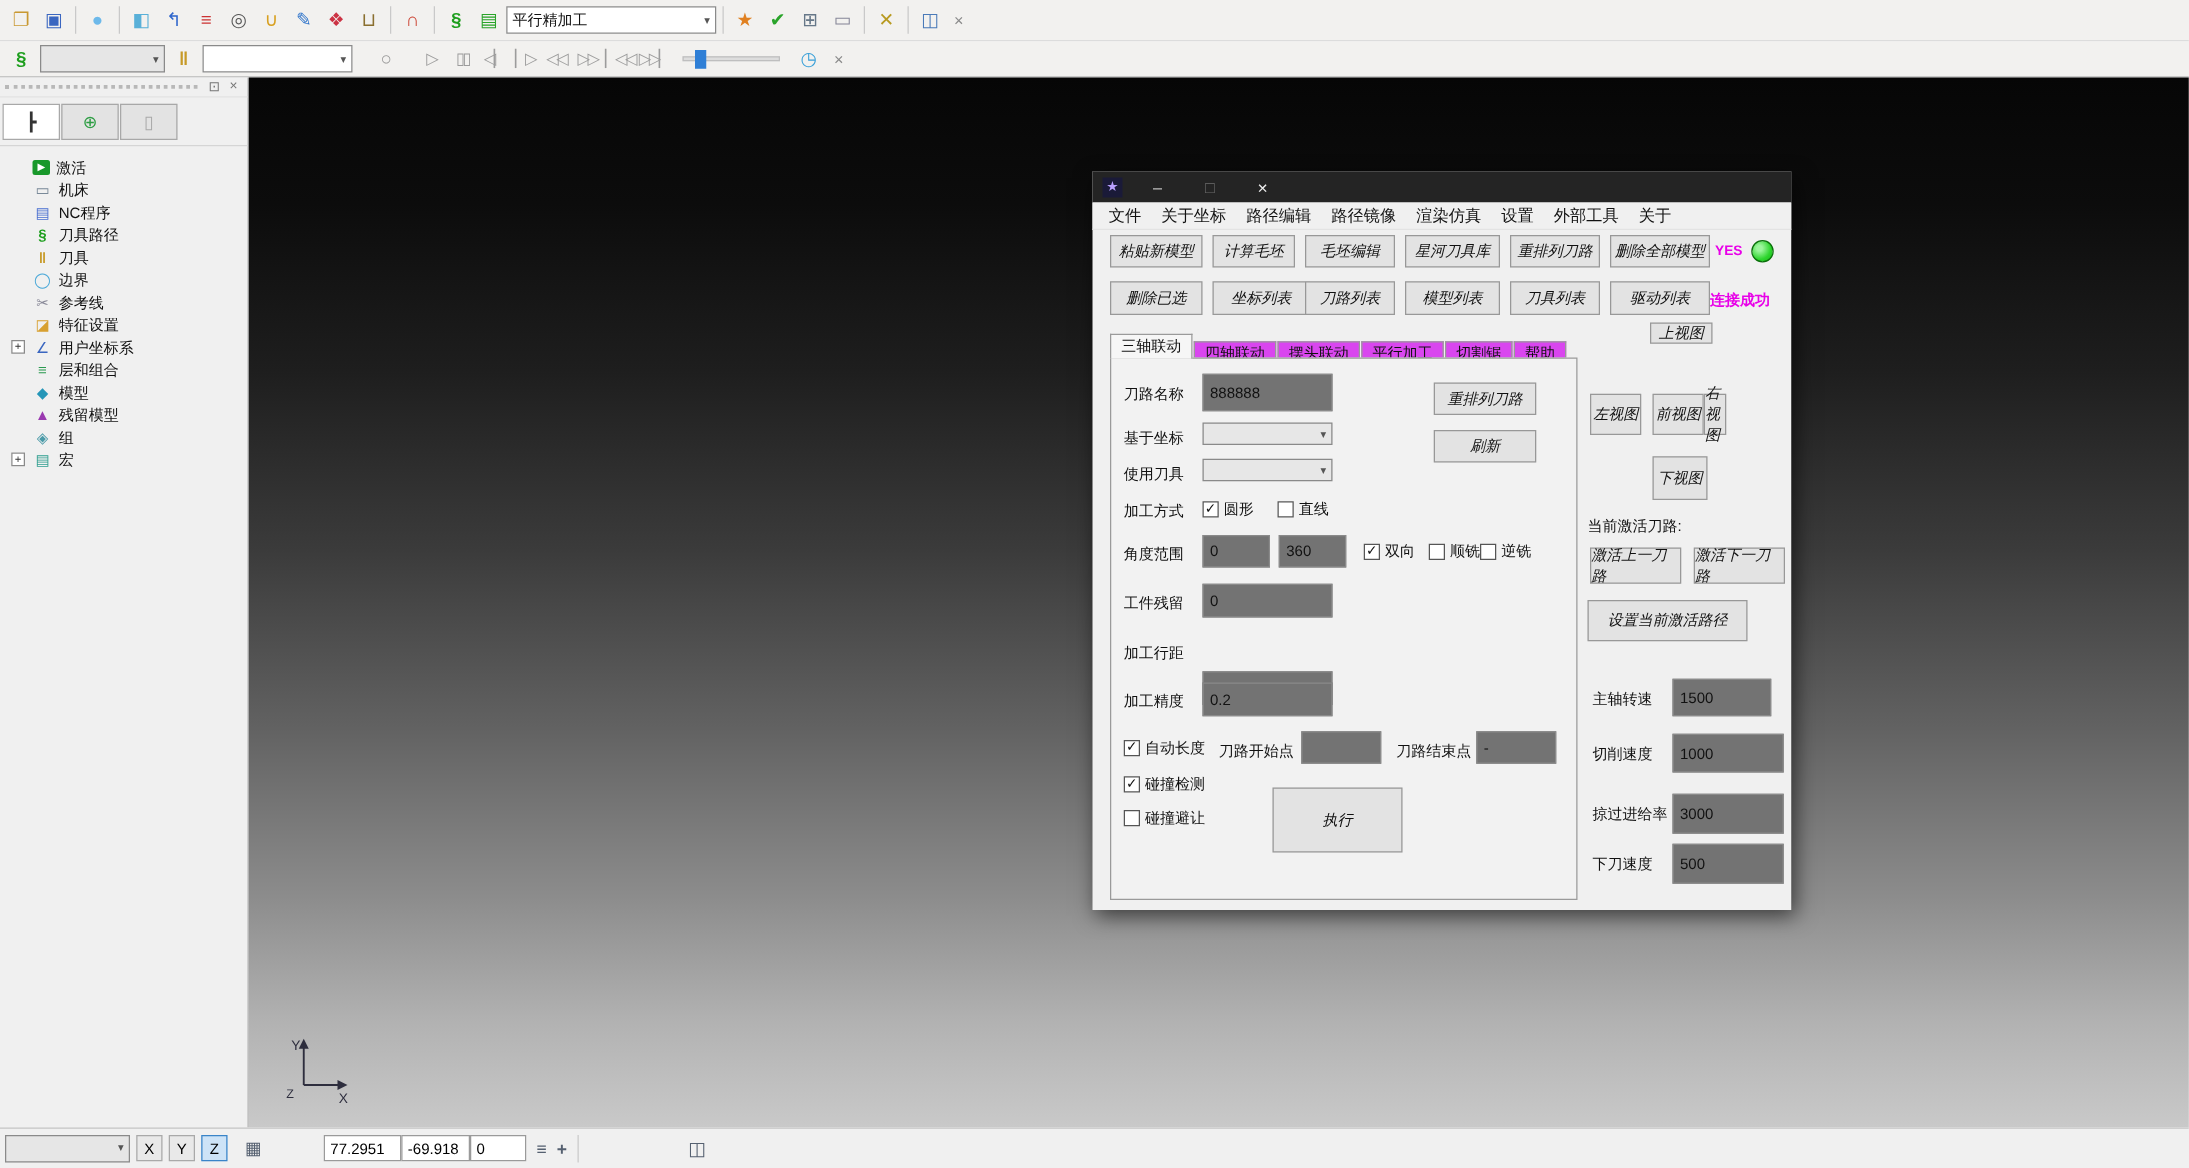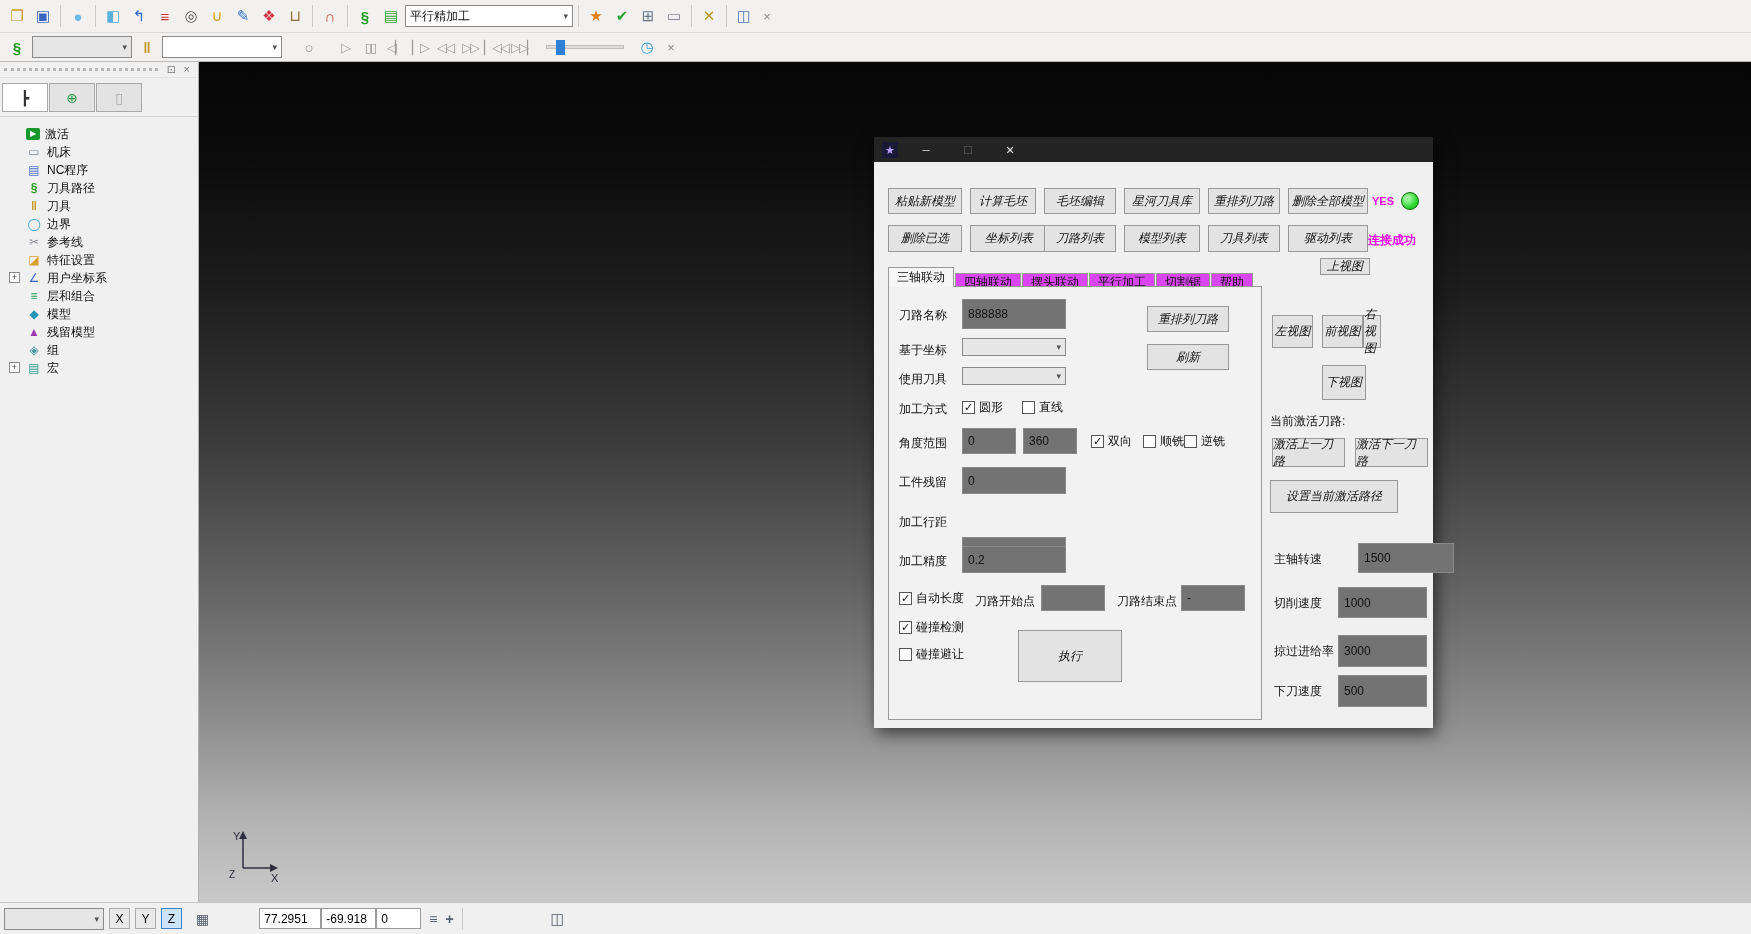--- a/index.html
+++ b/index.html
@@ -247,20 +247,30 @@
   </svg>
 </div>
 
 <div class="dialog">
   <div class="dlg-title">
     <span class="ticn">★</span>
     <span class="wctl min">–</span>
     <span class="wctl max">□</span>
     <span class="wctl close">×</span>
   </div>
+  <div class="dlg-menu">
+    <span class="mitem">文件</span>
+    <span class="mitem">关于坐标</span>
+    <span class="mitem">路径编辑</span>
+    <span class="mitem">路径镜像</span>
+    <span class="mitem">渲染仿真</span>
+    <span class="mitem">设置</span>
+    <span class="mitem">外部工具</span>
+    <span class="mitem">关于</span>
+  </div>
 
   <div class="btn" style="left:14px;top:51px;width:74px;height:26px">粘贴新模型</div>
   <div class="btn" style="left:96px;top:51px;width:66px;height:26px">计算毛坯</div>
   <div class="btn" style="left:170px;top:51px;width:72px;height:26px">毛坯编辑</div>
   <div class="btn" style="left:250px;top:51px;width:76px;height:26px">星河刀具库</div>
   <div class="btn" style="left:334px;top:51px;width:72px;height:26px">重排列刀路</div>
   <div class="btn" style="left:414px;top:51px;width:80px;height:26px">删除全部模型</div>
   <span class="dlbl magenta" style="left:498px;top:58px;font-size:11px">YES</span>
   <div class="indicator" style="left:527px;top:55px"></div>
 
@@ -357,21 +367,21 @@
   <div class="btn" style="left:448px;top:178px;width:41px;height:33px">前视图</div>
   <div class="btn" style="left:489px;top:178px;width:18px;height:33px">右视图</div>
   <div class="btn" style="left:448px;top:228px;width:44px;height:35px">下视图</div>
 
   <span class="dlbl" style="left:396px;top:276px">当前激活刀路:</span>
   <div class="btn" style="left:398px;top:301px;width:73px;height:29px">激活上一刀路</div>
   <div class="btn" style="left:481px;top:301px;width:73px;height:29px">激活下一刀路</div>
   <div class="btn" style="left:396px;top:343px;width:128px;height:33px">设置当前激活路径</div>
 
   <span class="dlbl" style="left:400px;top:414px">主轴转速</span>
-  <input class="tin" style="left: 484px; top: 406px; width: 96px; height: 30px;" value="1500">
+  <input class="tin" style="left: 464px; top: 406px; width: 79px; height: 30px;" value="1500">
   <span class="dlbl" style="left:400px;top:458px">切削速度</span>
   <input class="tin" style="left: 464px; top: 450px; width: 89px; height: 31px;" value="1000">
   <span class="dlbl" style="left:400px;top:506px">掠过进给率</span>
   <input class="tin" style="left: 464px; top: 498px; width: 89px; height: 32px;" value="3000">
   <span class="dlbl" style="left:400px;top:546px">下刀速度</span>
   <input class="tin" style="left: 464px; top: 538px; width: 89px; height: 32px;" value="500">
 </div>
 
 <div class="statusbar">
   <div class="combo grey" style="width:100px;height:22px">

